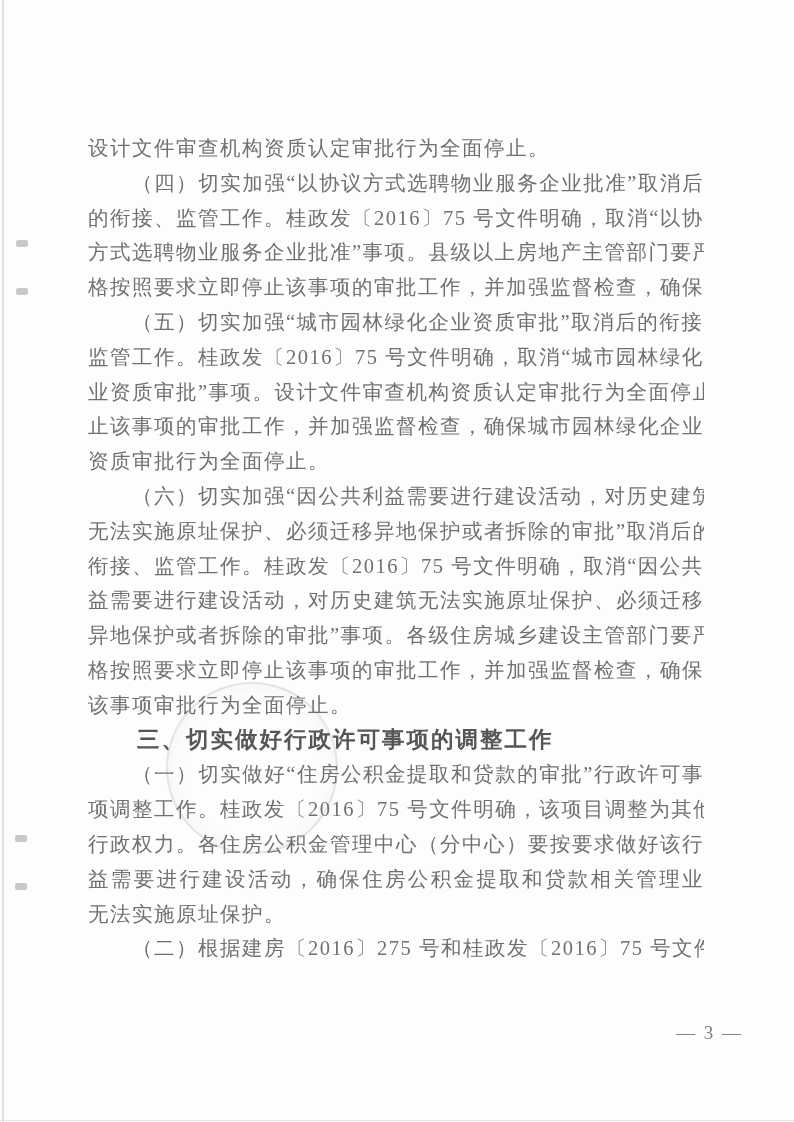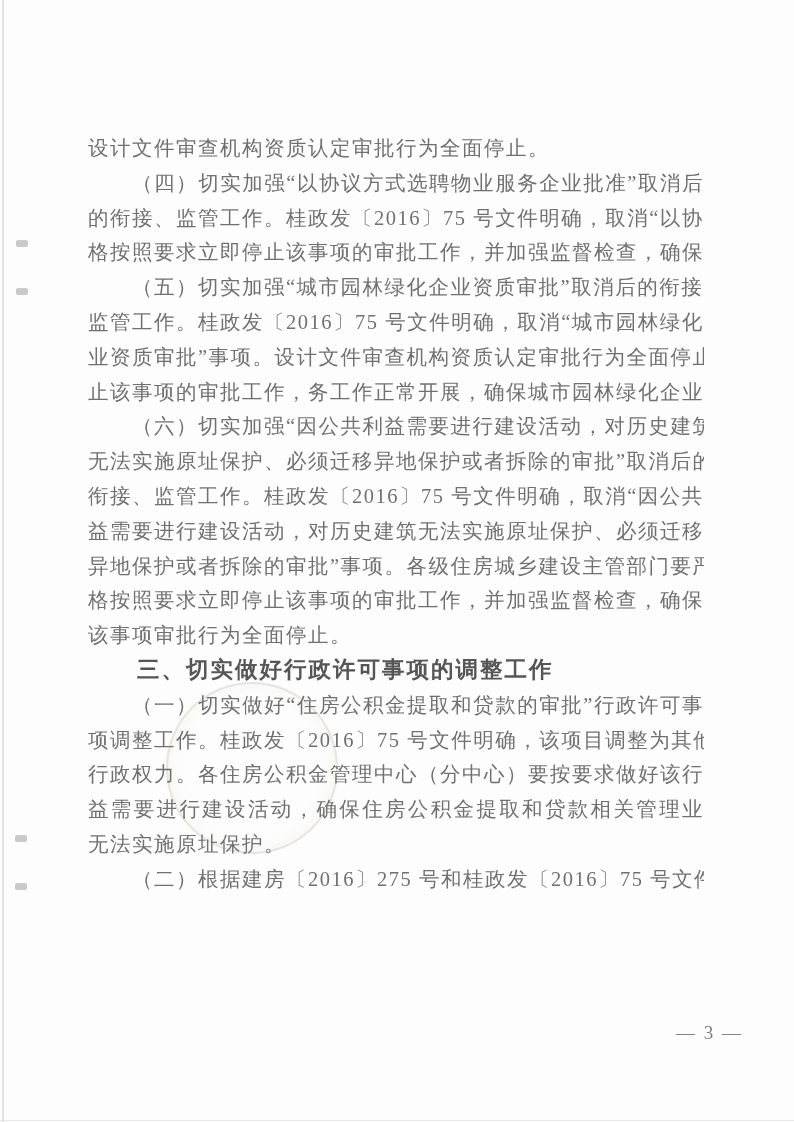--- a/index.html
+++ b/index.html
@@ -105,25 +105,27 @@
       <div class="binding-mark" style="left: 16px; top: 240px;"></div>
       <div class="binding-mark" style="left: 16px; top: 288px;"></div>
       <div class="binding-mark" style="left: 15px; top: 835px;"></div>
       <div class="binding-mark" style="left: 15px; top: 883px;"></div>
     </div>
 
   <div class="textblock">
       <div class="line body-end">设计文件审查机构资质认定审批行为全面停止。</div>
       <div class="line body">　　（四）切实加强“以协议方式选聘物业服务企业批准”取消后</div>
       <div class="line body">的衔接、监管工作。桂政发〔2016〕75 号文件明确，取消“以协议</div>
+      <div class="line body">方式选聘物业服务企业批准”事项。县级以上房地产主管部门要严</div>
       <div class="line body">格按照要求立即停止该事项的审批工作，并加强监督检查，确保</div>
       <div class="line body">　　（五）切实加强“城市园林绿化企业资质审批”取消后的衔接、</div>
       <div class="line body">监管工作。桂政发〔2016〕75 号文件明确，取消“城市园林绿化企</div>
       <div class="line body">业资质审批”事项。设计文件审查机构资质认定审批行为全面停止</div>
-      <div class="line body">止该事项的审批工作，务工作正常开展，确保城市园林绿化企业</div>
+      <div class="line body">止该事项的审批工作，并加强监督检查，确保城市园林绿化企业</div>
+      <div class="line body-end">资质审批行为全面停止。</div>
       <div class="line body">　　（六）切实加强“因公共利益需要进行建设活动，对历史建筑</div>
       <div class="line body">无法实施原址保护、必须迁移异地保护或者拆除的审批”取消后的</div>
       <div class="line body">衔接、监管工作。桂政发〔2016〕75 号文件明确，取消“因公共利</div>
       <div class="line body">益需要进行建设活动，对历史建筑无法实施原址保护、必须迁移</div>
       <div class="line body">异地保护或者拆除的审批”事项。各级住房城乡建设主管部门要严</div>
       <div class="line body">格按照要求立即停止该事项的审批工作，并加强监督检查，确保</div>
       <div class="line body-end">该事项审批行为全面停止。</div>
       <div class="line heading">　　三、切实做好行政许可事项的调整工作</div>
       <div class="line body">　　（一）切实做好“住房公积金提取和贷款的审批”行政许可事</div>
       <div class="line body">项调整工作。桂政发〔2016〕75 号文件明确，该项目调整为其他</div>

